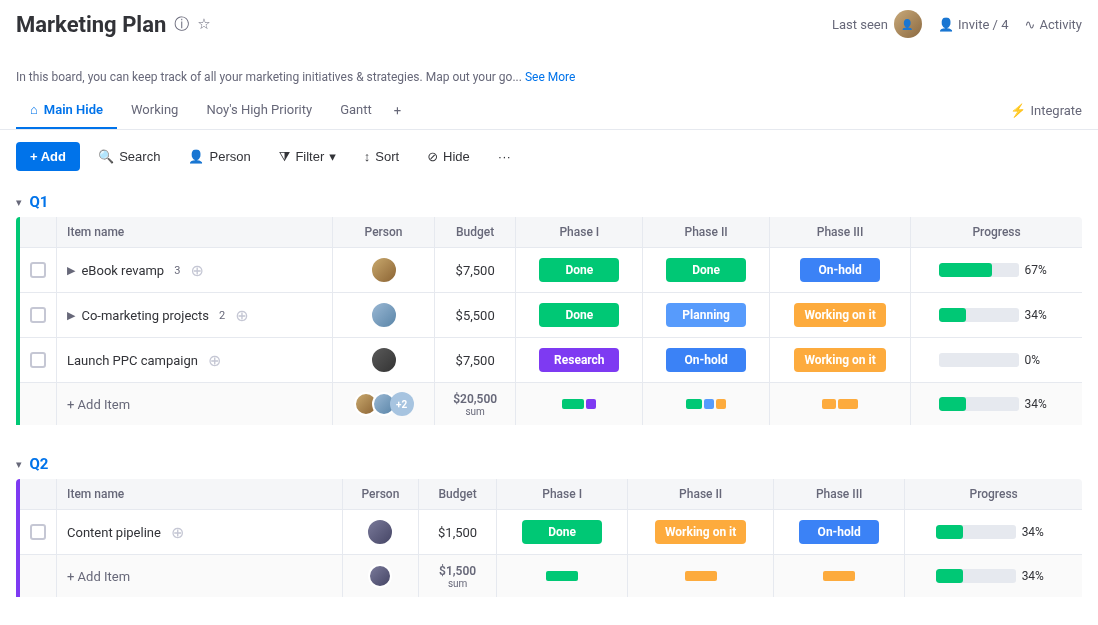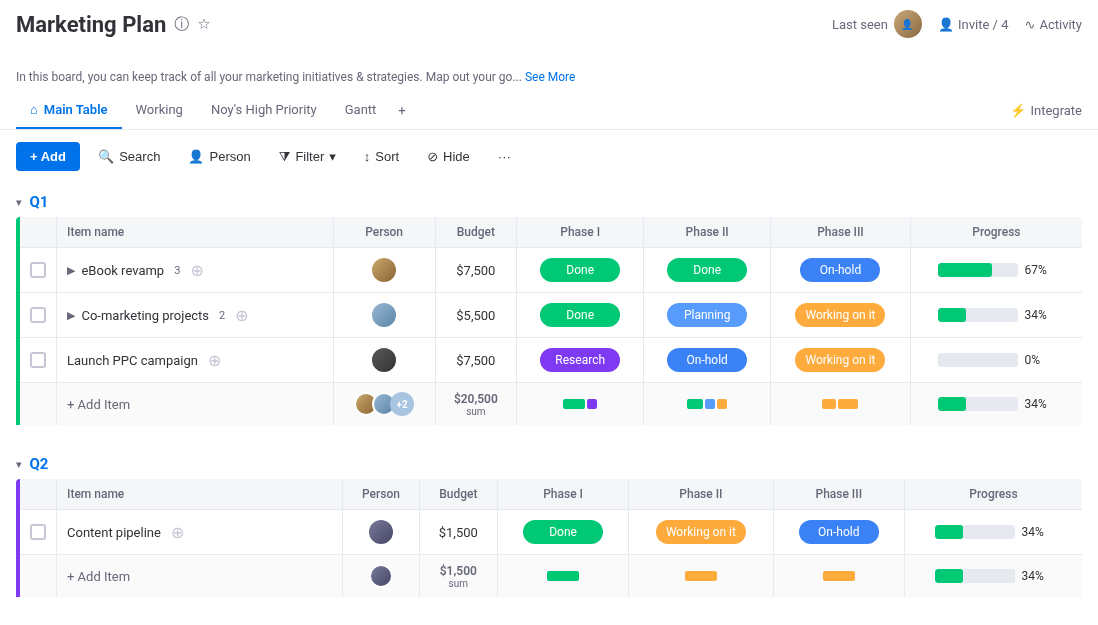--- a/index.html
+++ b/index.html
@@ -49,21 +49,21 @@
     .expand-icon { color: #676879; cursor: pointer; font-size: 11px; }
     .item-name-text { font-size: 13px; color: #323338; }
     .sub-count { font-size: 11px; color: #676879; margin-left: 4px; }
     .add-child-icon { color: #c5c7d4; cursor: pointer; font-size: 16px; margin-left: 4px; }
 
     .person-cell { display: flex; align-items: center; justify-content: center; gap: -4px; }
     .person-avatar { width: 28px; height: 28px; border-radius: 50%; border: 2px solid #fff; margin-left: -4px; }
     .person-avatar:first-child { margin-left: 0; }
     .extra-count { width: 24px; height: 24px; border-radius: 50%; background: #a7c4e0; color: #fff; font-size: 10px; font-weight: 700; display: flex; align-items: center; justify-content: center; margin-left: -4px; }
 
-    .status-badge { display: inline-block; padding: 5px 10px; border-radius: 12px; font-size: 12px; font-weight: 400; color: #fff; min-width: 80px; text-align: center; }
+    .status-badge { display: inline-block; padding: 5px 10px; border-radius: 4px; font-size: 12px; font-weight: 700; color: #fff; min-width: 80px; text-align: center; }
     .status-done { background: #00c875; }
     .status-planning { background: #579bfc; }
     .status-on-hold { background: #3b82f6; }
     .status-working { background: #fdab3d; }
     .status-research { background: #7e3af2; }
 
     .progress-cell { display: flex; align-items: center; gap: 6px; justify-content: center; }
     .progress-bar-wrap { width: 80px; height: 14px; background: #e6e9ef; border-radius: 3px; overflow: hidden; }
     .progress-bar-fill { height: 100%; background: #00c875; border-radius: 3px; }
     .progress-pct { font-size: 12px; color: #323338; width: 30px; text-align: left; }
@@ -102,21 +102,21 @@
 </div>
 
 <div class="description">
   <span>In this board, you can keep track of all your marketing initiatives &amp; strategies. Map out your go...</span>
   <a class="see-more">See More</a>
 </div>
 
 <div class="tabs-bar">
   <div class="tab active">
     <span>⌂</span>
-    <span>Main Table</span>
+    <span>Main Hide</span>
   </div>
   <div class="tab">
     <span>Working</span>
   </div>
   <div class="tab">
     <span>Noy's High Priority</span>
   </div>
   <div class="tab">
     <span>Gantt</span>
   </div>

